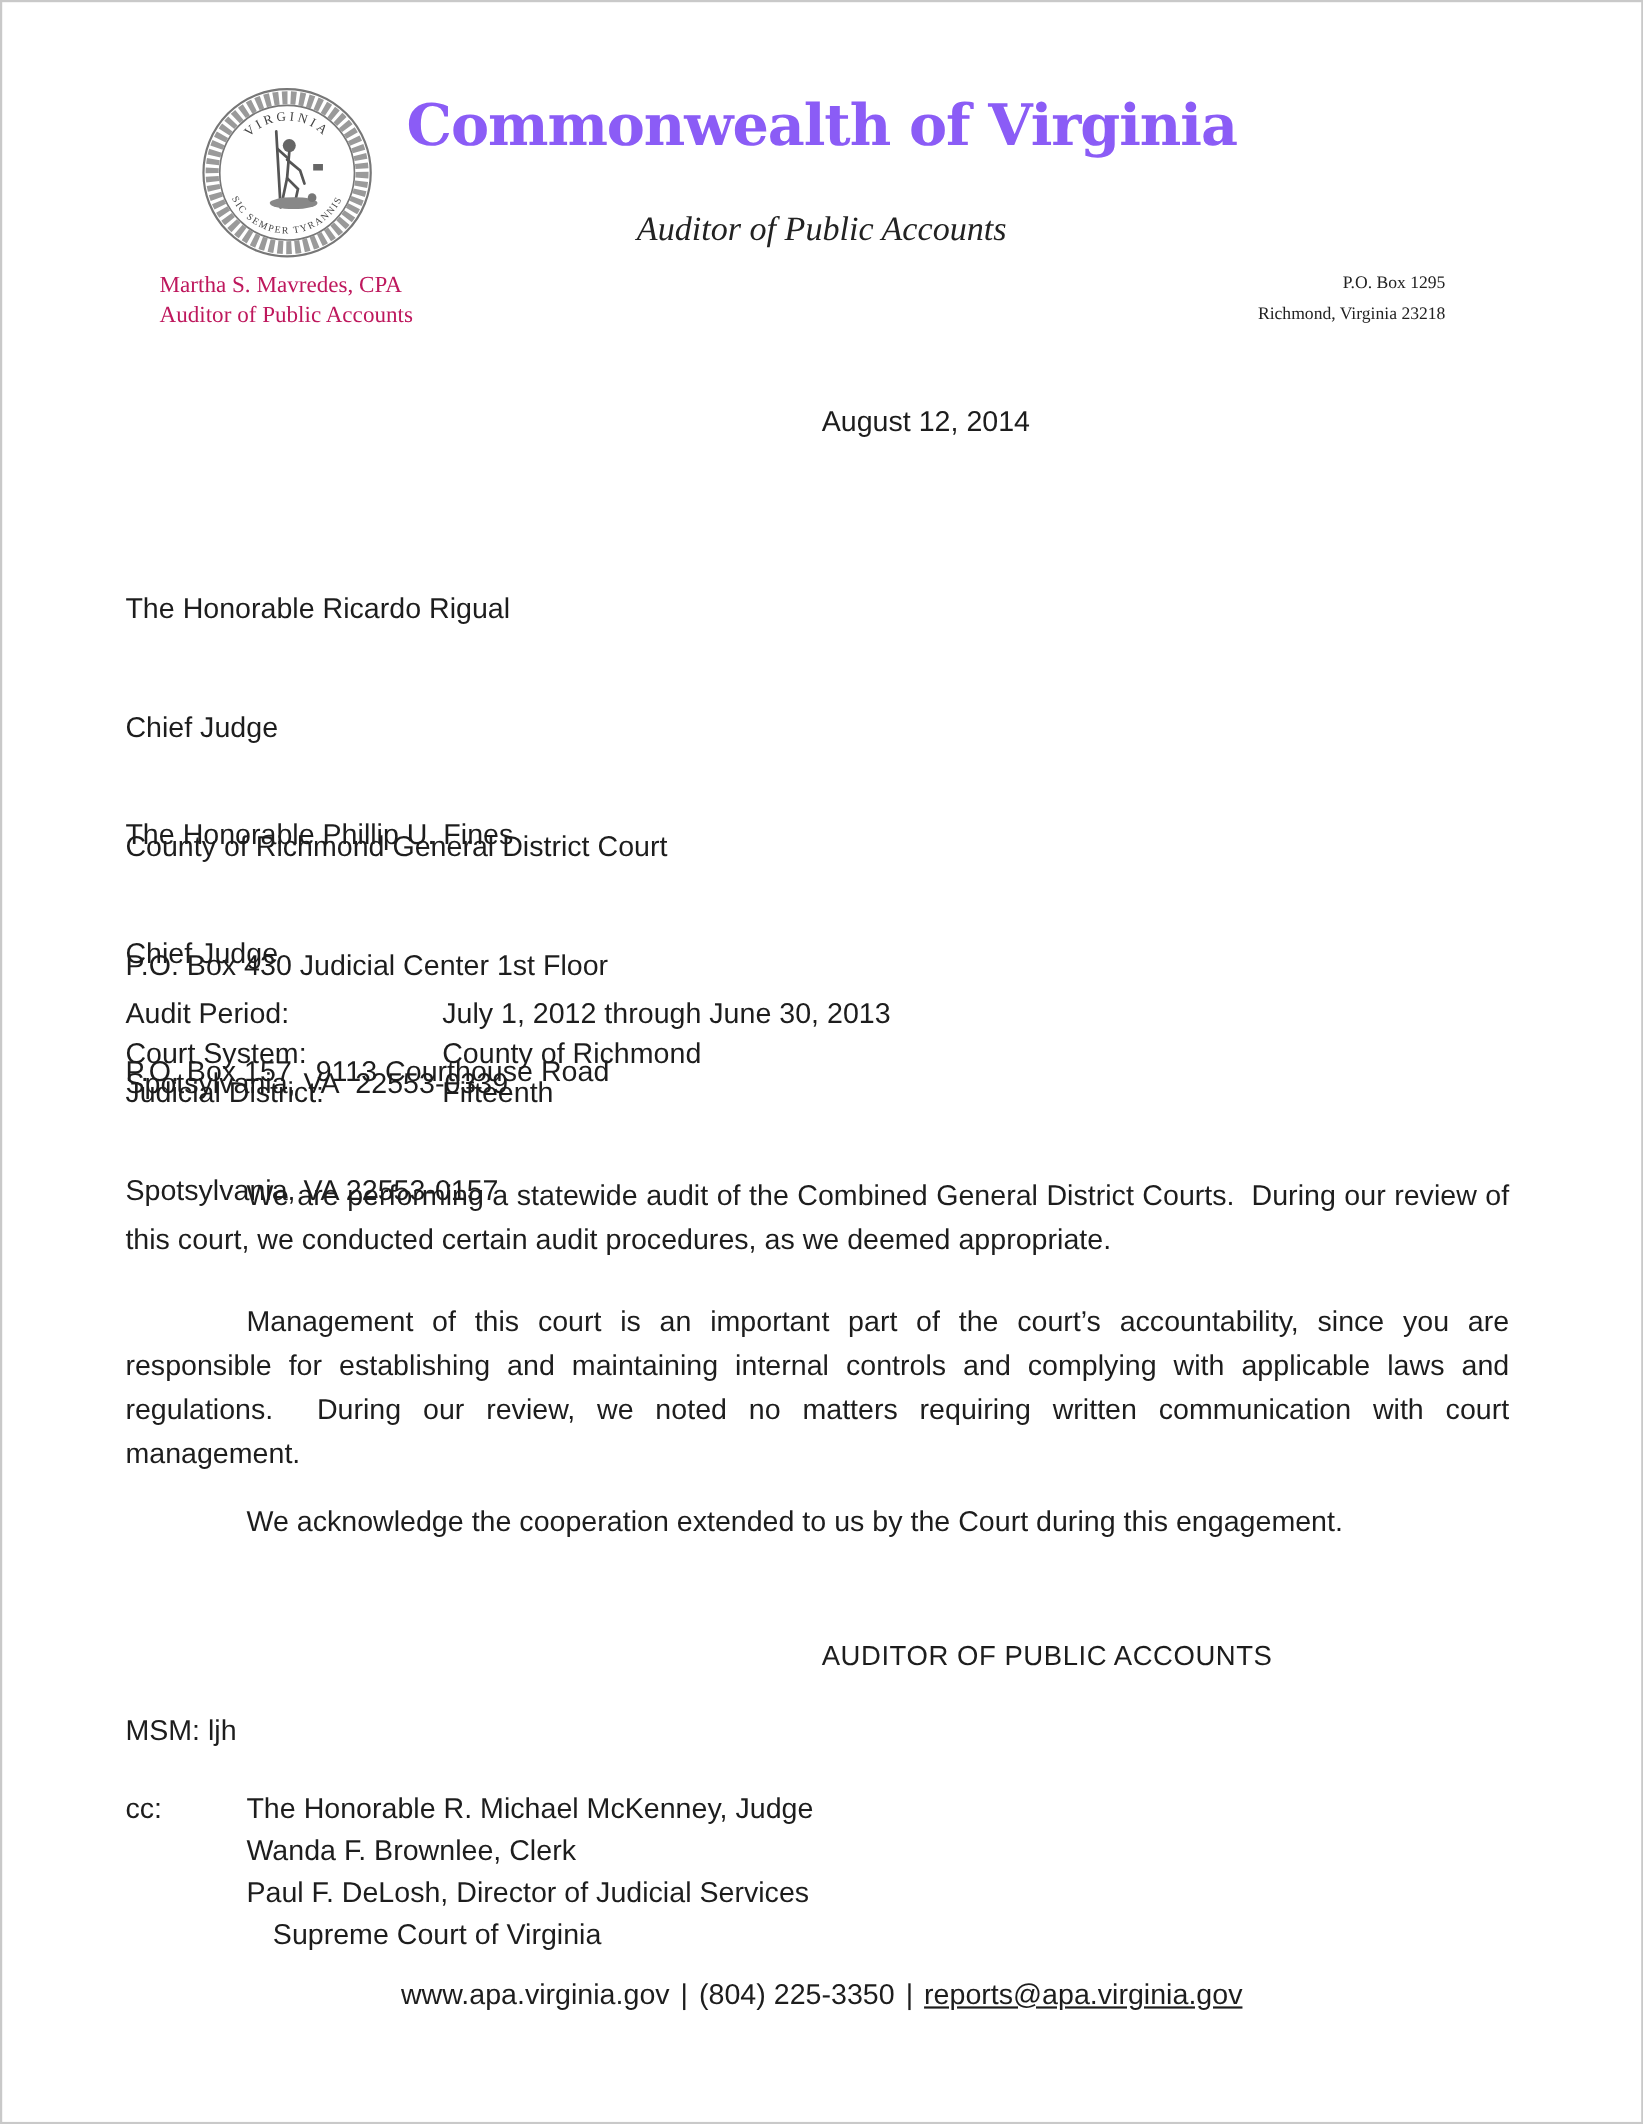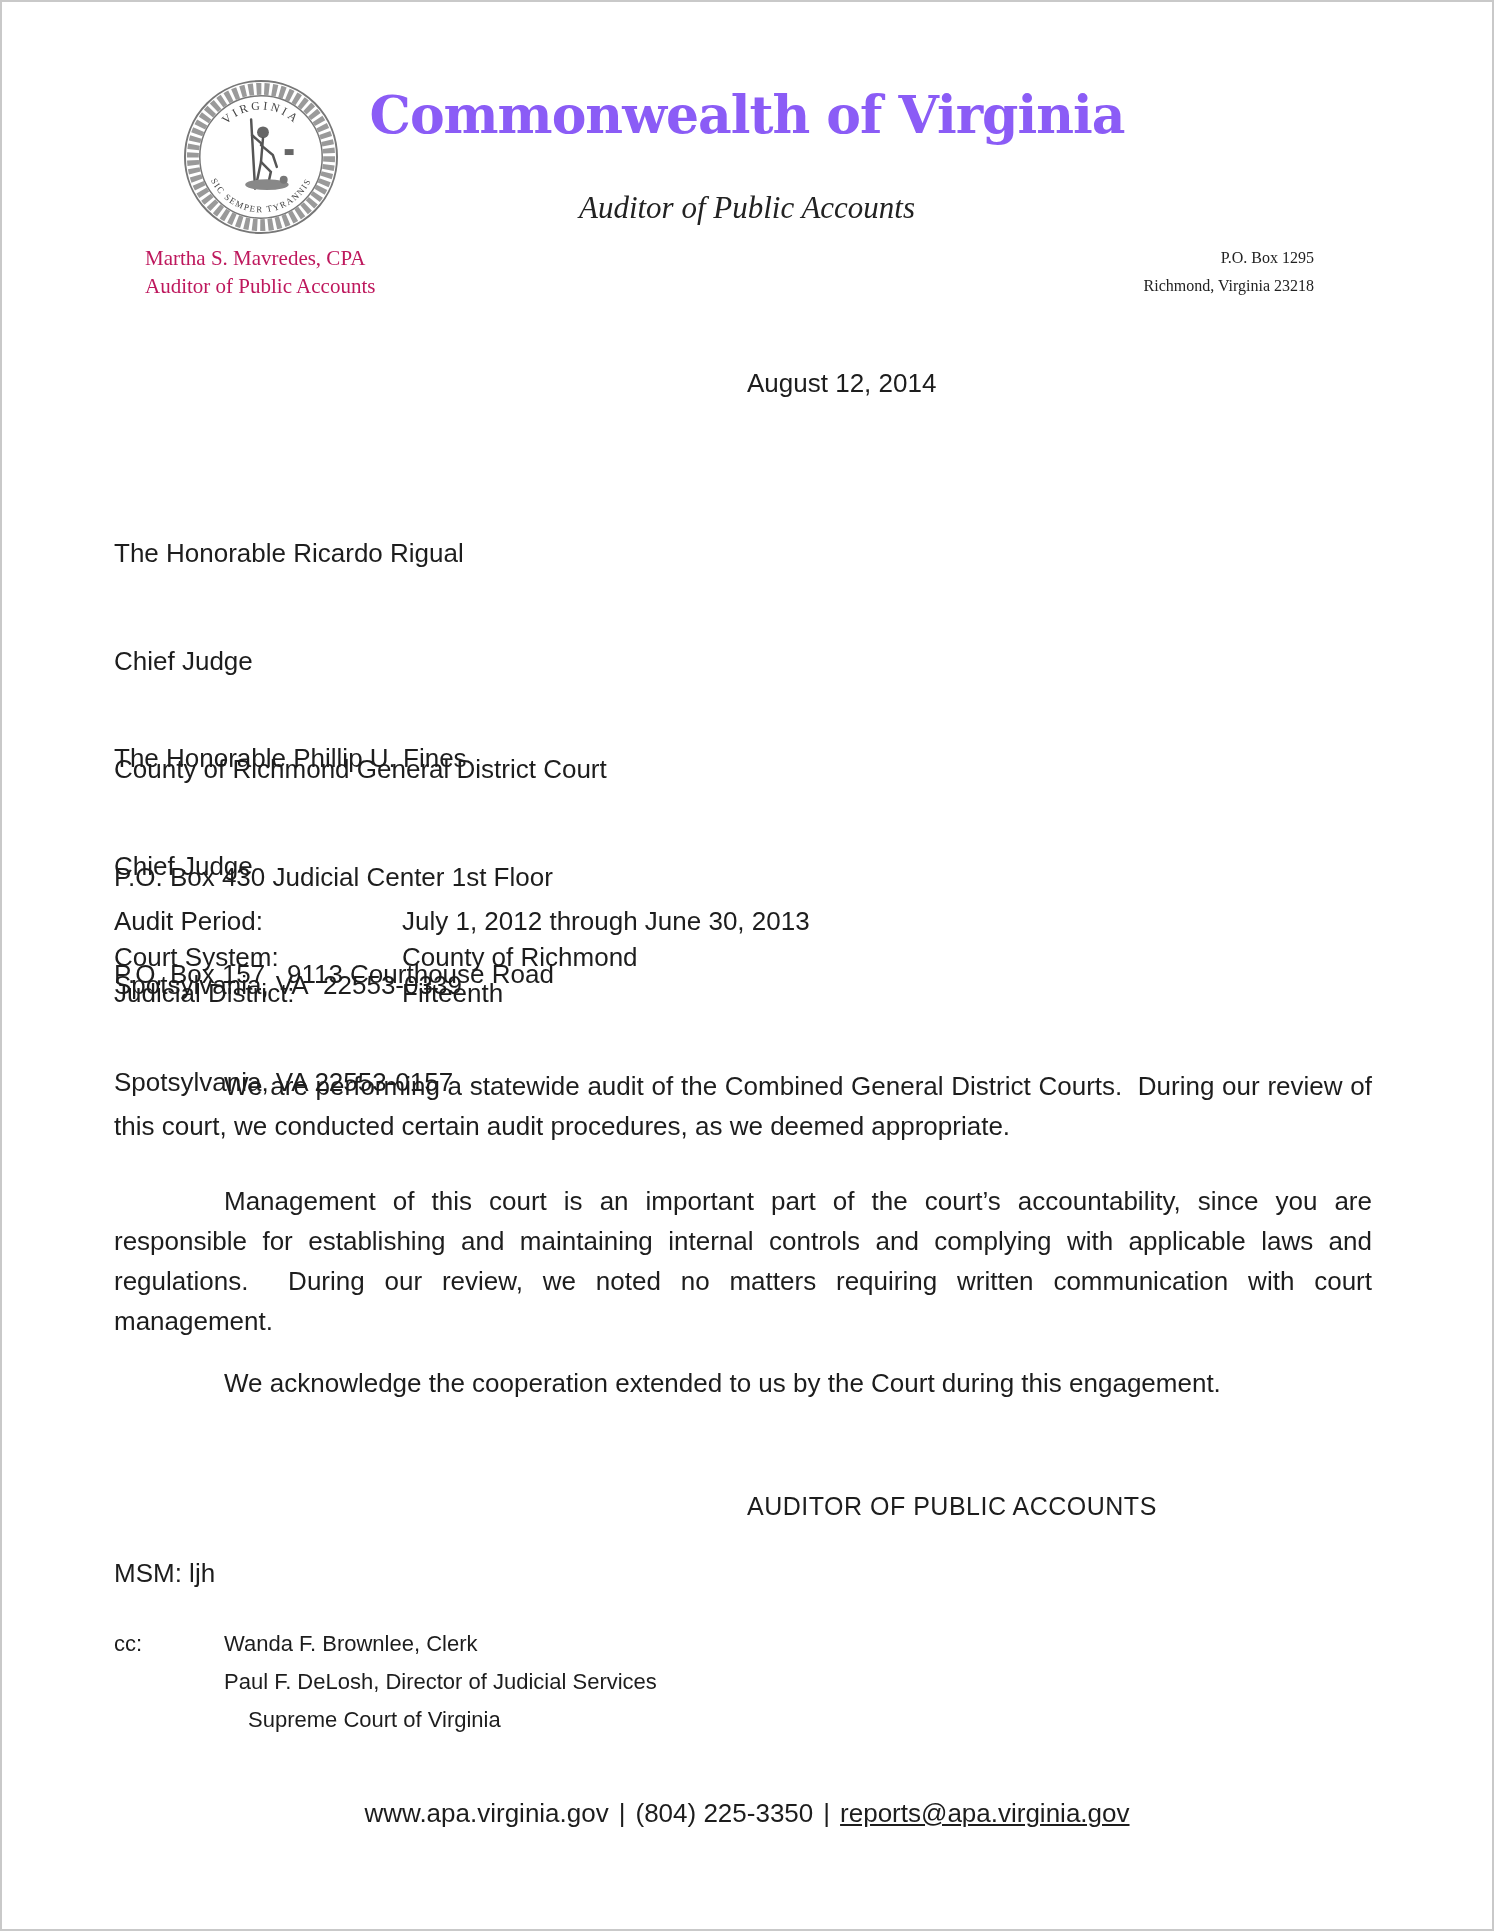--- a/index.html
+++ b/index.html
@@ -56,21 +56,21 @@
     font-size:26px;line-height:40px;
     text-align:justify;
     text-indent:110px;
     white-space:pre-wrap;
   }
   .p1{top:1064px;}
   .p2{top:1179px;}
   .p3{top:1361px;text-align:left;}
   .signature{position:absolute;left:745px;top:1490px;font-size:25px;letter-spacing:.5px;}
   .initials{position:absolute;left:112px;top:1556px;font-size:26px;}
-  .cc{position:absolute;left:112px;top:1623px;display:grid;grid-template-columns:110px auto;font-size:22px;line-height:38px;}
+  .cc{position:absolute;left:112px;top:1623px;display:grid;grid-template-columns:110px auto;font-size:26px;line-height:38px;}
   .cc-names .line:last-child{padding-left:24px;}
   
   .page-footer{
     position:absolute;left:0;top:1796px;width:100%;
     text-align:center;font-size:26px;color:#1d1d1d;
   }
   .page-footer .sep{padding:0 10px;}
   .email{color:#1d1d1d;text-decoration:underline;cursor:pointer;}
 </style>
 </head>
@@ -159,20 +159,21 @@
   <p class="para p2">Management of this court is an important part of the court’s accountability, since you are responsible for establishing and maintaining internal controls and complying with applicable laws and regulations.&nbsp; During our review, we noted no matters requiring written communication with court management.</p>
   <p class="para p3">We acknowledge the cooperation extended to us by the Court during this engagement.</p>
 
   <div class="signature">AUDITOR OF PUBLIC ACCOUNTS</div>
 
   <div class="initials">MSM: ljh</div>
 
   <div class="cc">
     <div class="cc-label">cc:</div>
     <div class="cc-names">
+      <div class="line">The Honorable R. Michael McKenney, Judge</div>
       <div class="line">Wanda F. Brownlee, Clerk</div>
       <div class="line">Paul F. DeLosh, Director of Judicial Services</div>
       <div class="line">Supreme Court of Virginia</div>
     </div>
   </div>
 
   <footer class="page-footer">
     <span>www.apa.virginia.gov</span><span class="sep">|</span><span>(804) 225-3350</span><span class="sep">|</span><a class="email">reports@apa.virginia.gov</a>
   </footer>
 

